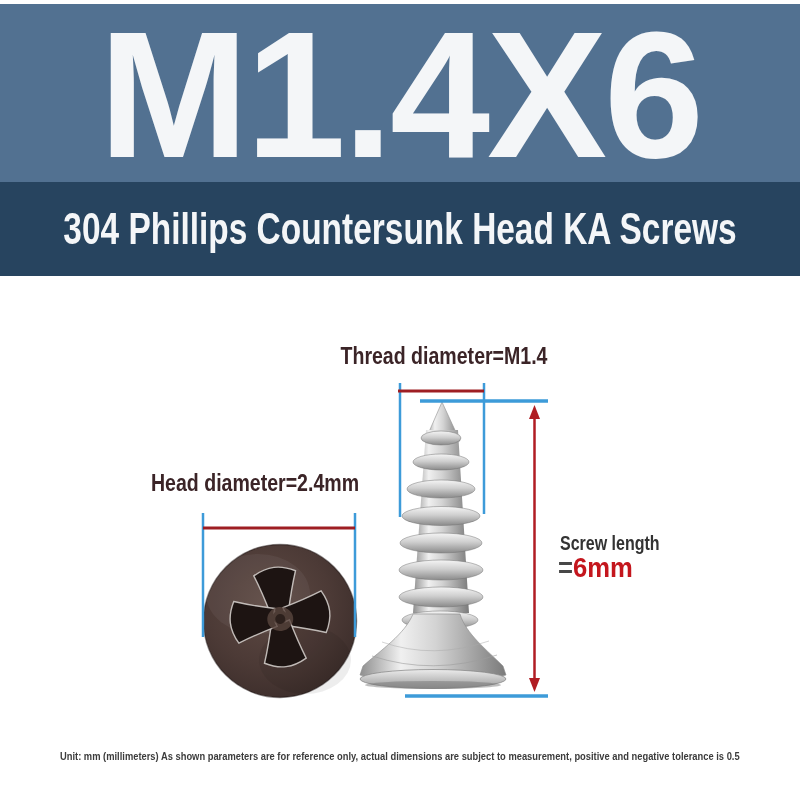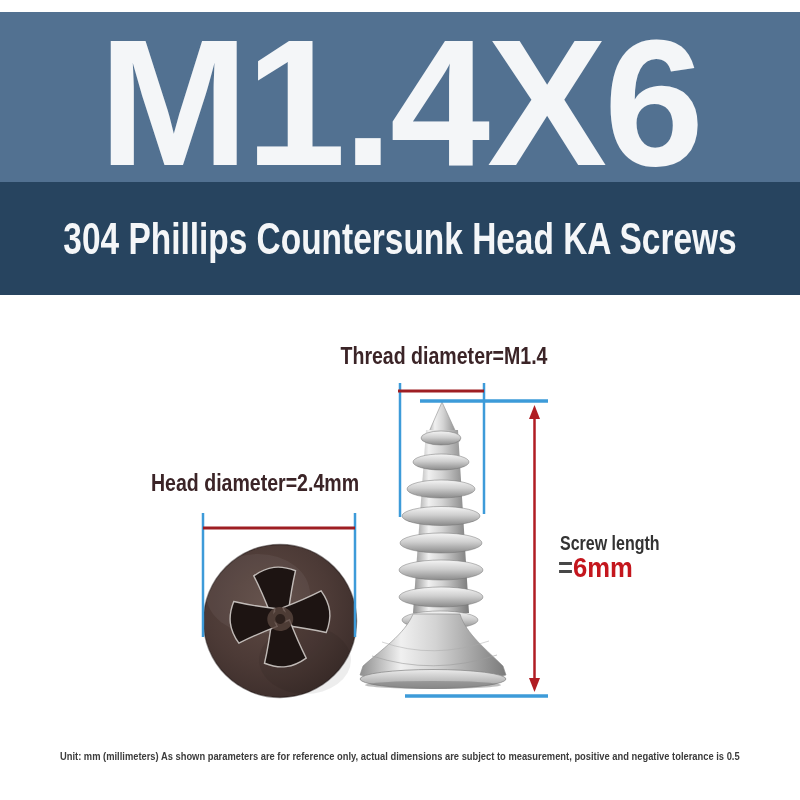--- a/index.html
+++ b/index.html
@@ -13,31 +13,31 @@
     --value-red:#C4161D;
     --label-dark:#333333;
     --footer-text:#3C3C3C;
   }
   html,body{margin:0;padding:0;}
   .canvas{
     position:relative;width:800px;height:800px;background:#ffffff;
     font-family:"Liberation Sans",sans-serif;overflow:hidden;
   }
   .banner-primary{
-    position:absolute;left:0;top:12px;width:800px;height:182px;
+    position:absolute;left:0;top:4px;width:800px;height:182px;
     background:var(--banner-primary,#527191);
     display:flex;align-items:center;justify-content:center;
   }
   .product-title{
     color:var(--banner-text,#F4F6F8);
     font-size:180px;font-weight:700;line-height:1;
     letter-spacing:-3px;white-space:nowrap;
   }
   .banner-secondary{
-    position:absolute;left:0;top:182px;width:800px;height:113px;
+    position:absolute;left:0;top:182px;width:800px;height:94px;
     background:var(--banner-secondary,#27445F);
     display:flex;align-items:center;justify-content:center;
   }
   .product-subtitle{
     color:var(--banner-text,#F4F6F8);
     font-size:44px;font-weight:700;line-height:1;white-space:nowrap;
     display:inline-block;transform:scaleX(0.76);transform-origin:center;
   }
   .diagram-svg{position:absolute;left:0;top:0;width:800px;height:800px;}
   .mline-blue{stroke:var(--measure-blue,#3D9BD9);fill:none;}

